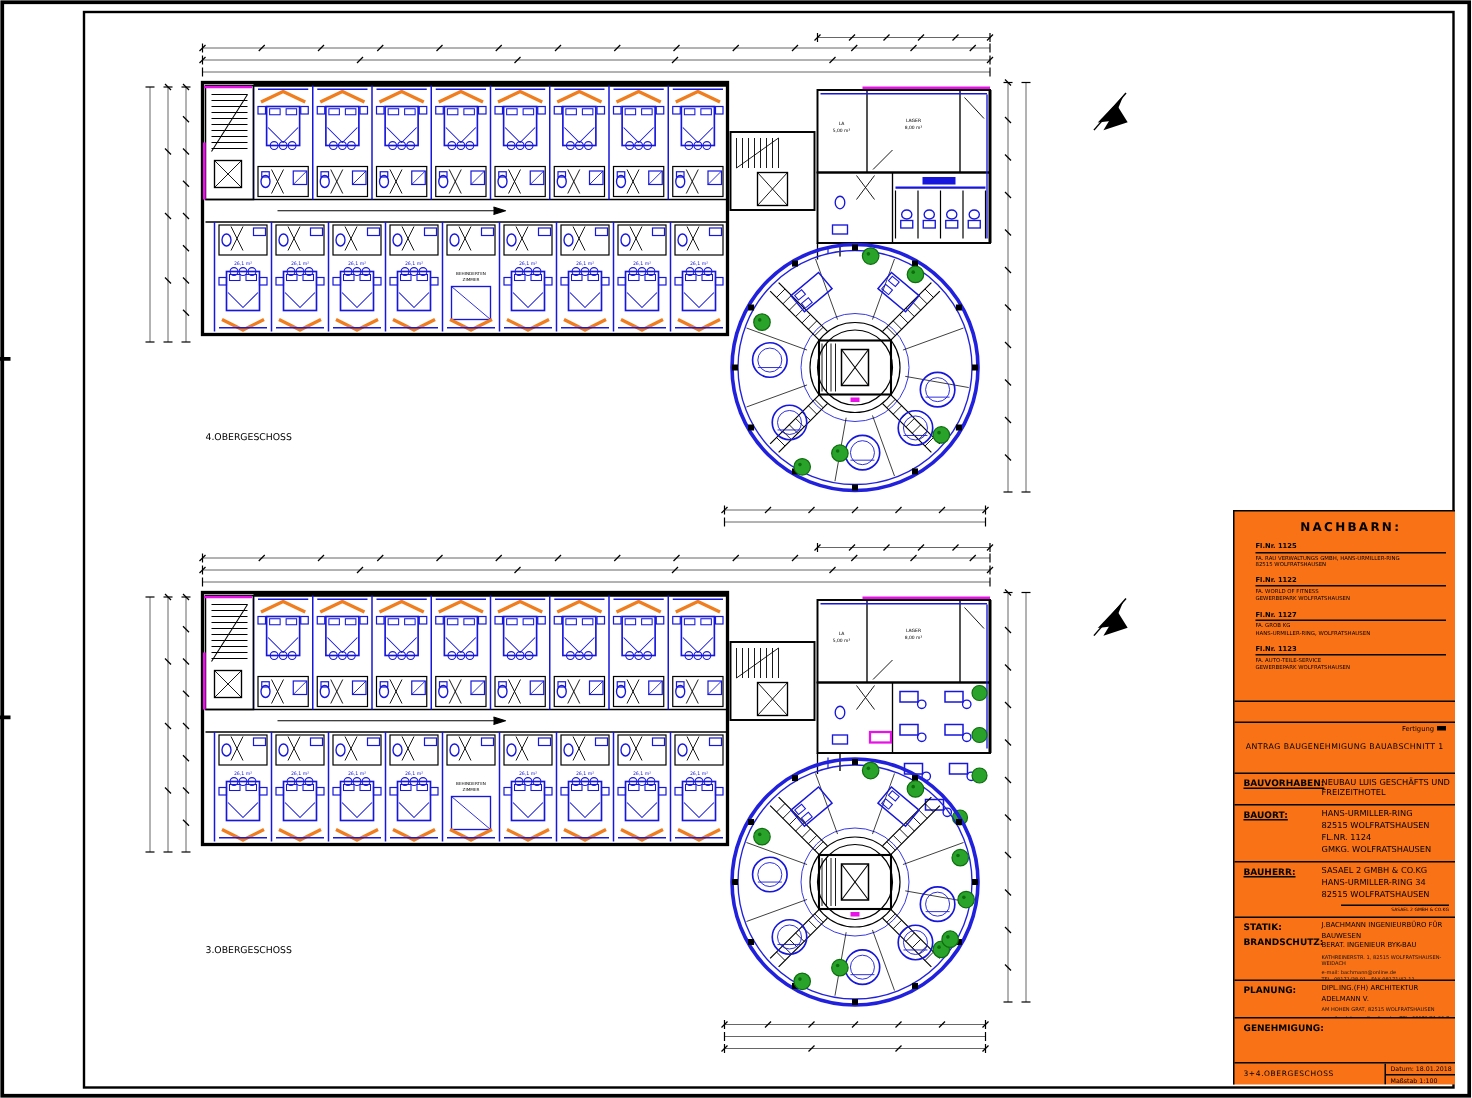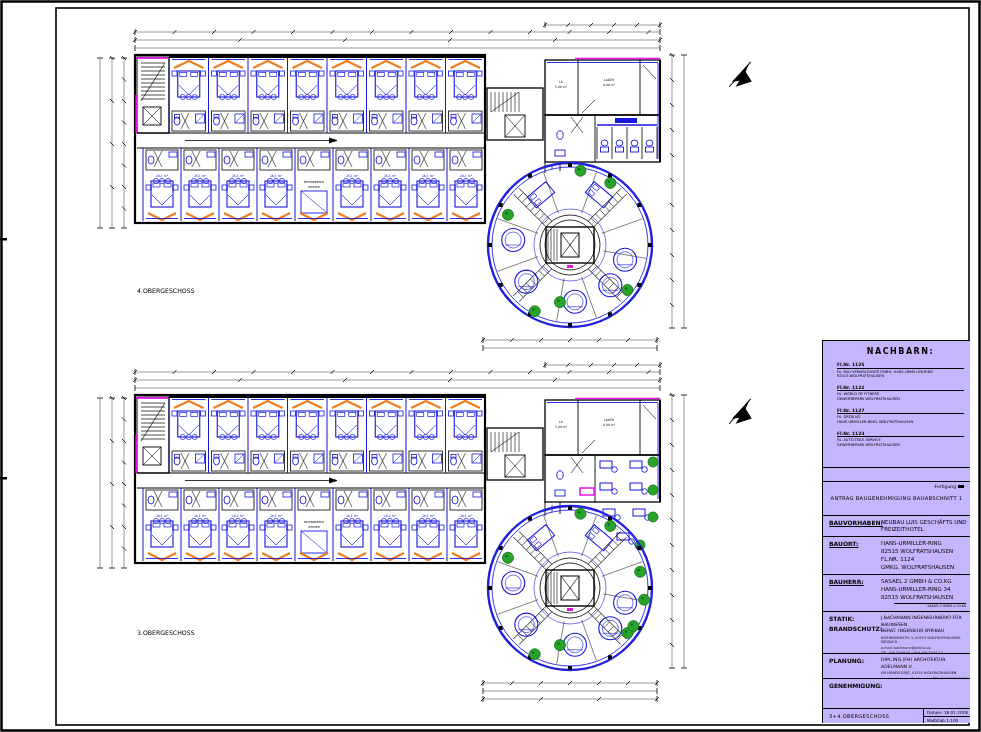--- a/index.html
+++ b/index.html
@@ -3,21 +3,21 @@
 <meta charset="utf-8">
 <style>
   html,body{margin:0;padding:0;background:#ffffff;}
   .sheet{position:relative;width:981px;height:732px;background:#fff;
          font-family:"DejaVu Sans",sans-serif;overflow:hidden;color:#000;}
   .sheet *{box-sizing:border-box;}
   svg{position:absolute;left:0;top:0;}
 
   
   .titleblock{position:absolute;left:822px;top:340px;width:148px;height:383px;
-              border-left:1px solid #000;border-top:1px solid #000;background:#c4b5fd;
+              border-left:1px solid #000;border-top:1px solid #000;background:#f97316;
               display:flex;flex-direction:column;}
   .tb-sec{border-top:1px solid #000;overflow:hidden;}
   .tb-sec:first-child{border-top:none;}
   .nb{height:126px;padding:6px 6px 0 14px;}
   .nb-title{text-align:center;font-size:8px;font-weight:bold;letter-spacing:1.5px;}
   .nb-entry{margin-top:6px;}
   .nb-flnr{font-size:4.5px;font-weight:bold;}
   .nb-rule{border-bottom:0.8px solid #000;margin:0.5px 0 1px 0;}
   .nb-line{font-size:3.6px;line-height:1.3;white-space:nowrap;}
   .sp{height:14px;}

